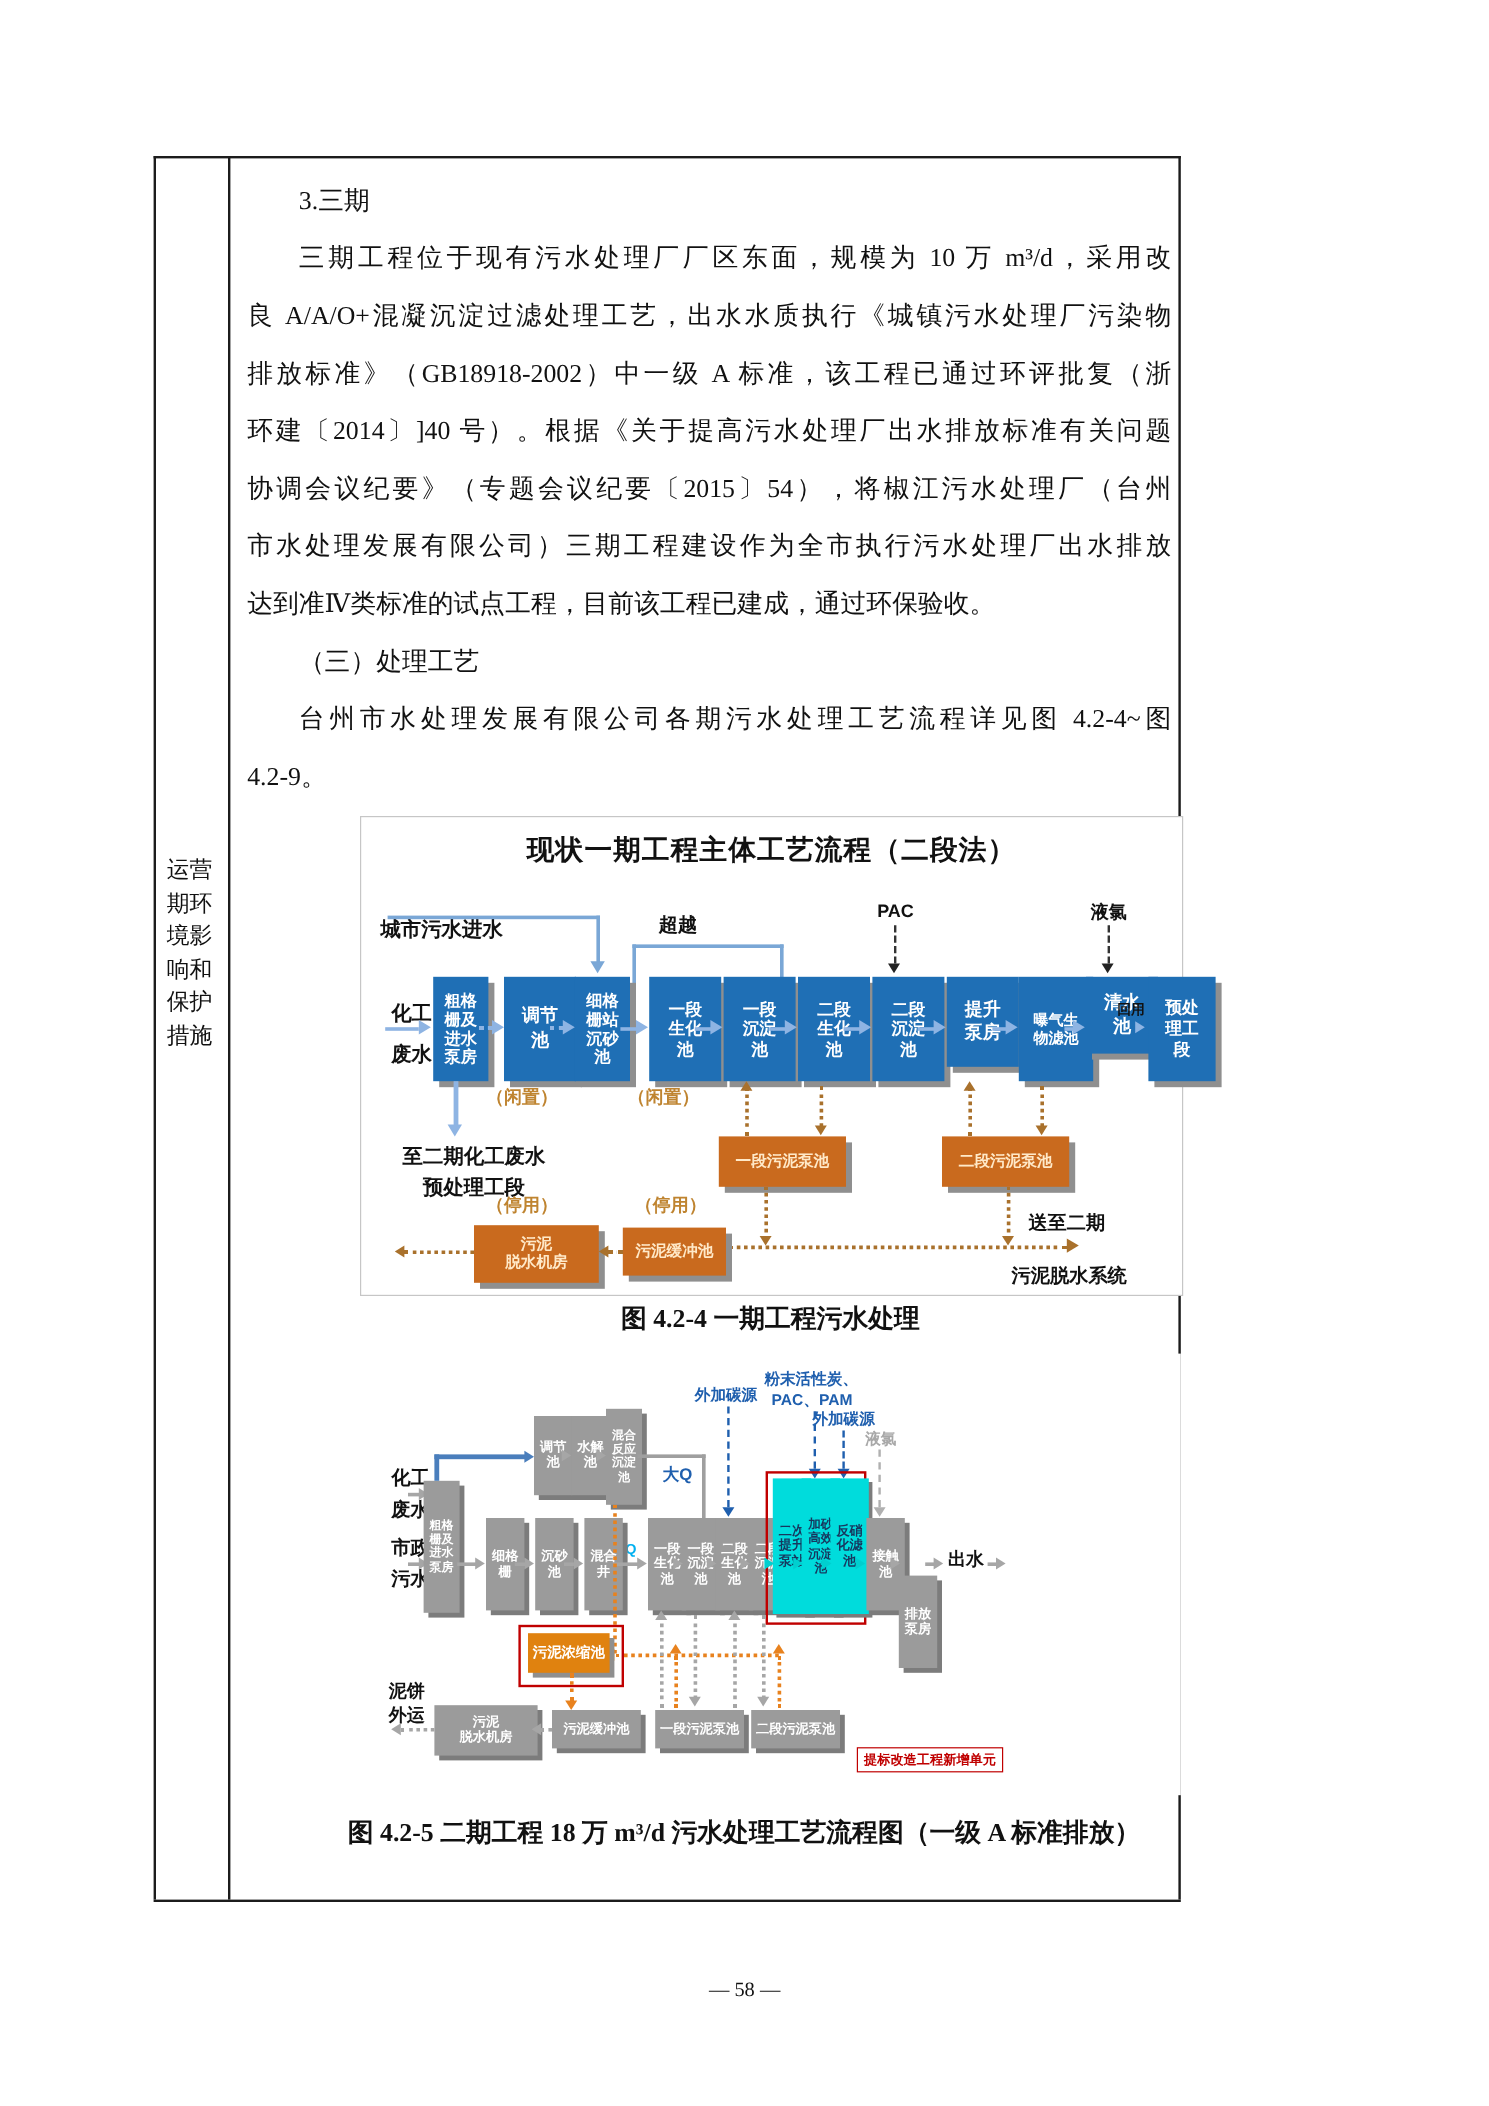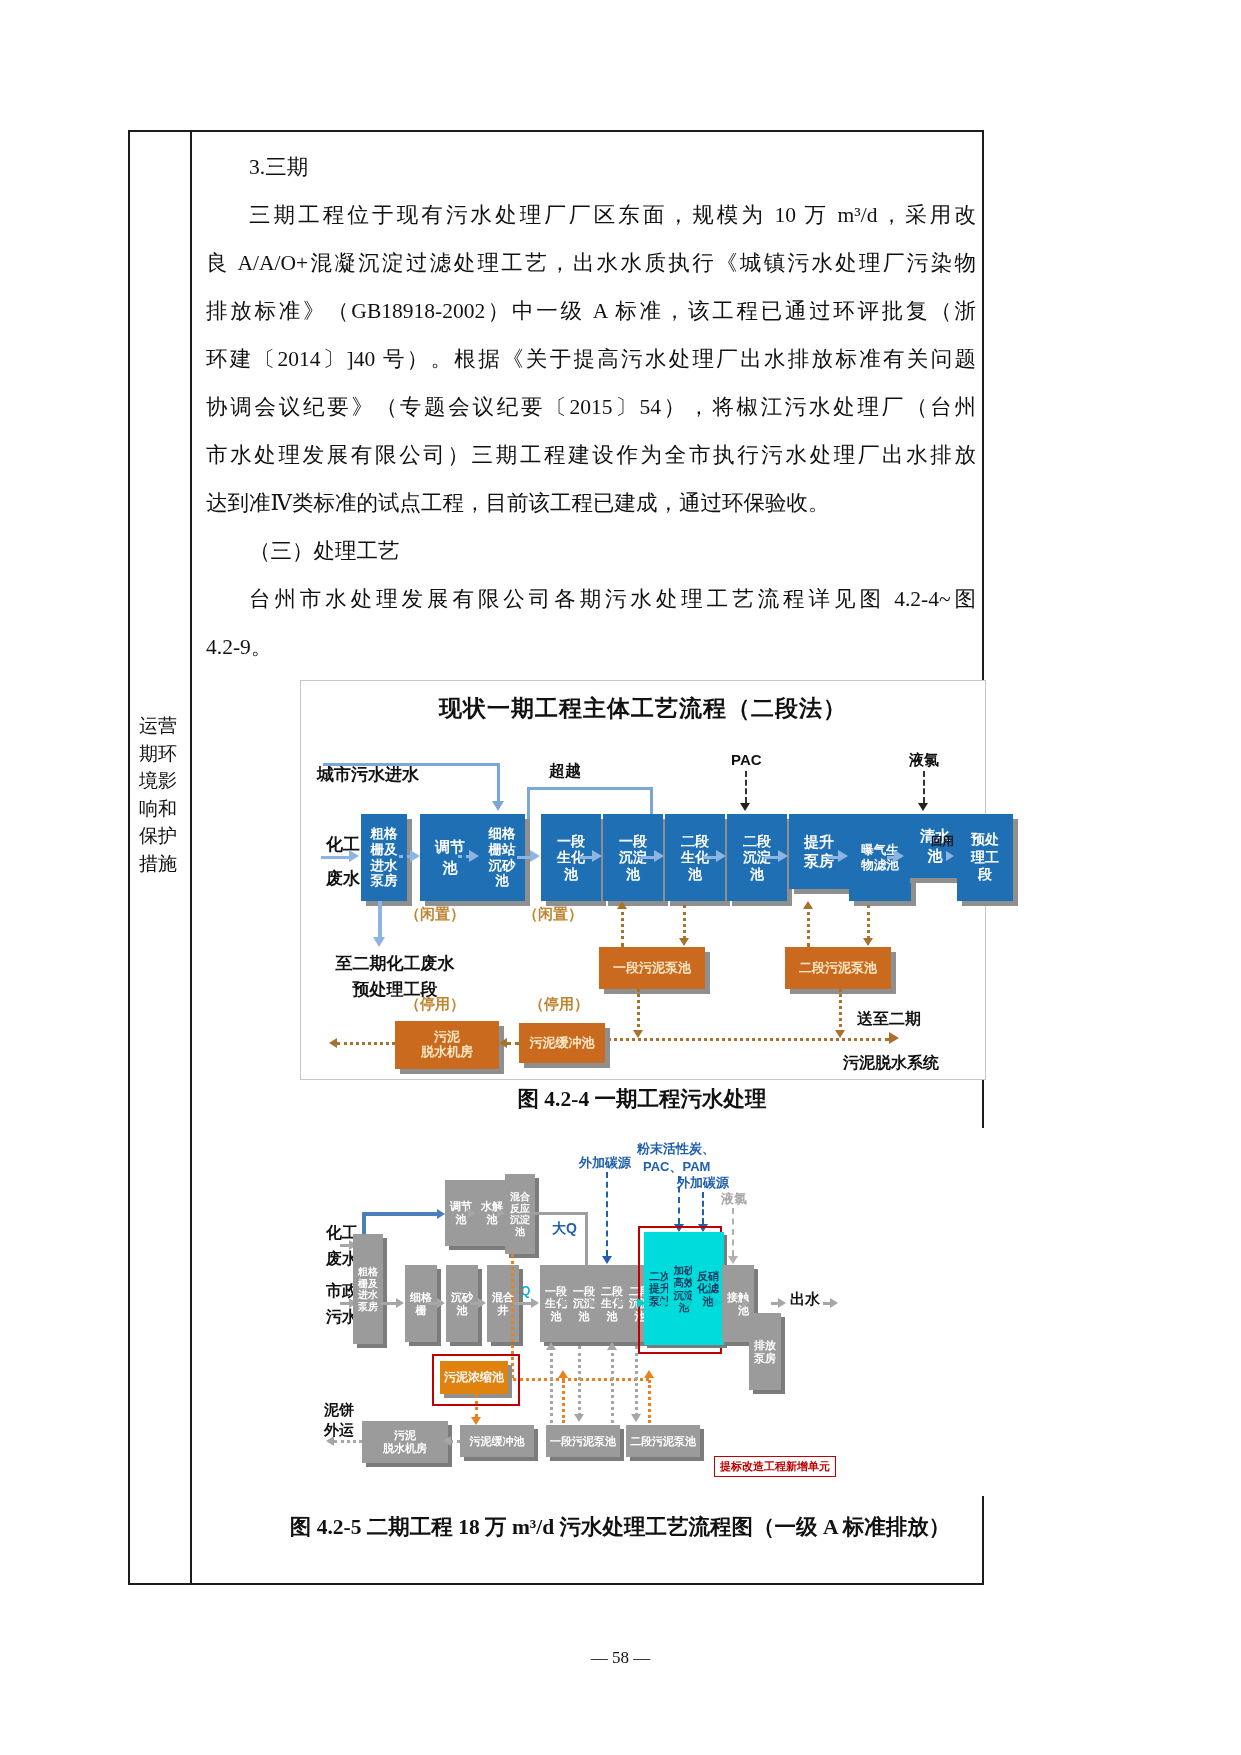--- a/index.html
+++ b/index.html
@@ -229,21 +229,21 @@
     <div class="bx gbox" style="left:146px;top:137px;width:22px;height:77px;font-size:11px;padding:0 5px;">沉砂池</div>
     <div class="bx gbox" style="left:187px;top:137px;width:22px;height:77px;font-size:11px;padding:0 5px;">混合井</div>
     <div class="bx gbox" style="left:240px;top:137px;width:22px;height:77px;font-size:11px;padding:0 5px;">一段生化池</div>
     <div class="bx gbox" style="left:268px;top:137px;width:22px;height:77px;font-size:11px;padding:0 5px;">一段沉淀池</div>
     <div class="bx gbox" style="left:296px;top:137px;width:22px;height:77px;font-size:11px;padding:0 5px;">二段生化池</div>
     <div class="bx gbox" style="left:324px;top:137px;width:22px;height:77px;font-size:11px;padding:0 5px;">二段沉淀池</div>
     <div class="rframe" style="left:338px;top:98px;width:80px;height:124px;"></div>
     <div class="bx cbox" style="left:344px;top:104px;width:22px;height:113px;font-size:11px;padding:0 5px;">二次提升泵站</div>
     <div class="bx cbox" style="left:368px;top:104px;width:22px;height:113px;font-size:10.5px;padding:0 5px;">加砂高效沉淀池</div>
     <div class="bx cbox" style="left:392px;top:104px;width:22px;height:113px;font-size:11px;padding:0 5px;">反硝化滤池</div>
-    <div class="bx gbox" style="left:422px;top:137px;width:22px;height:77px;font-size:11px;padding:0 5px;text-align:right;">接触池</div>
+    <div class="bx gbox" style="left:422px;top:137px;width:22px;height:77px;font-size:11px;padding:0 5px;">接触池</div>
     <div class="bx gbox" style="left:449px;top:137px;width:22px;height:77px;font-size:11px;padding:0 5px;margin-top:48px;">排放泵房</div>
 
     <div class="hs" style="--c:#a6a6a6;left:81px;top:174px;width:16px;"></div>
     <div class="tr sm" style="--c:#a6a6a6;left:96px;top:170px;"></div>
     <div class="hs" style="--c:#a6a6a6;left:129px;top:174px;width:9px;"></div>
     <div class="tr sm" style="--c:#a6a6a6;left:137px;top:170px;"></div>
     <div class="hs" style="--c:#a6a6a6;left:170px;top:174px;width:9px;"></div>
     <div class="tr sm" style="--c:#a6a6a6;left:178px;top:170px;"></div>
     <div class="hs" style="--c:#a6a6a6;left:211px;top:174px;width:21px;"></div>
     <div class="tr sm" style="--c:#a6a6a6;left:231px;top:170px;"></div>

